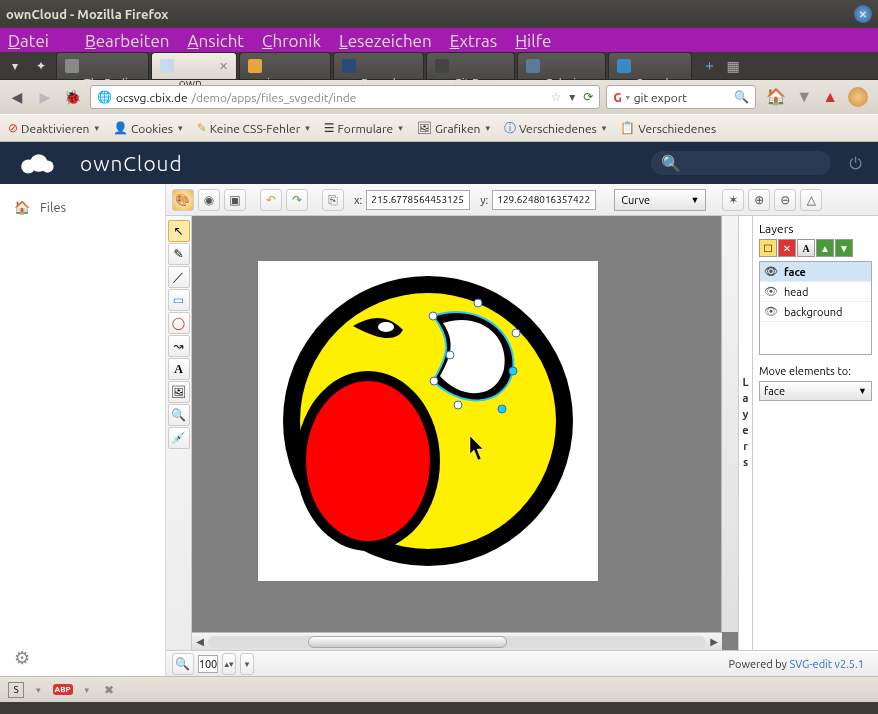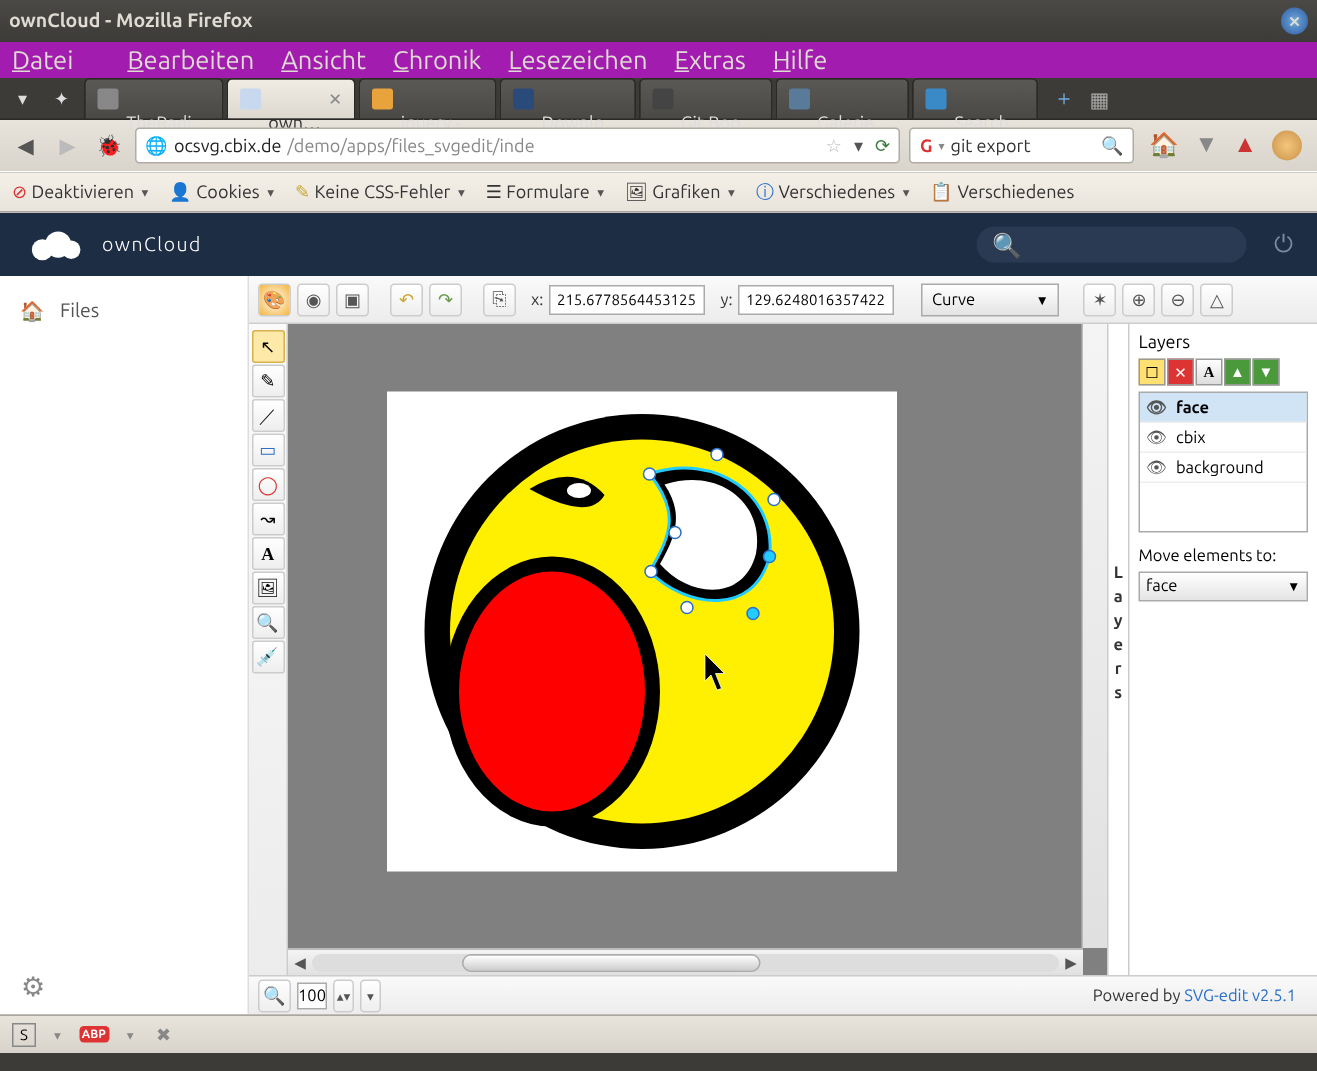--- a/index.html
+++ b/index.html
@@ -35,21 +35,21 @@
 .ext-icons { display: flex; gap: 10px; padding: 0 4px; }
 .monkey { width: 20px; height: 20px; border-radius: 10px; background: radial-gradient(#f4c77b, #c8904a); }
 
 
 .devbar { height: 28px; background: linear-gradient(#f4f0e8, #e8e4dc); border-top: 1px solid #fff; border-bottom: 1px solid #c0bcb4; display: flex; align-items: center; padding: 0 8px; gap: 14px; font-size: 12px; color: #333; }
 .devbar .item { display: inline-flex; align-items: center; gap: 3px; }
 .devbar .drop::after { content: "▾"; margin-left: 2px; font-size: 9px; color: #555; }
 
 
 .oc-header { height: 42px; background: #1d2d44; display: flex; align-items: center; padding: 0 16px; color: #fff; }
-.oc-logo { display: flex; align-items: center; gap: 10px; font-size: 13px; letter-spacing: 1px; font-weight: 300; }
+.oc-logo { display: flex; align-items: center; gap: 22px; font-size: 21px; letter-spacing: 1px; font-weight: 300; }
 .oc-logo svg { width: 42px; height: 26px; }
 .oc-header .spacer { flex: 1; }
 .oc-search { width: 180px; height: 24px; background: #2a3a52; border-radius: 12px; display: flex; align-items: center; padding: 0 10px; color: #7a8aa0; }
 .oc-power { margin-left: 18px; color: #7a8aa0; font-size: 16px; }
 
 
 .main { display: flex; height: calc(714px - 26px - 24px - 28px - 34px - 28px - 42px - 26px - 14px); background: #fff; }
 
 
 .sidebar { width: 166px; background: #fff; border-right: 1px solid #ddd; padding-top: 6px; position: relative; }
@@ -346,21 +346,21 @@
           <span class="lb" style="color:#fff;background:#4a9a3c">▲</span>
           <span class="lb" style="color:#fff;background:#4a9a3c">▼</span>
         </div>
         <div class="layer-list">
           <div class="layer-row sel">
               <span class="eye">👁</span>
               <span>face</span>
             </div>
           <div class="layer-row">
               <span class="eye">👁</span>
-              <span>cbix</span>
+              <span>head</span>
             </div>
           <div class="layer-row">
               <span class="eye">👁</span>
               <span>background</span>
             </div>
         </div>
         <div class="move-lbl">Move elements to:</div>
         <div class="move-sel">
             <span>face</span>
             <span style="font-size:9px">▼</span>

